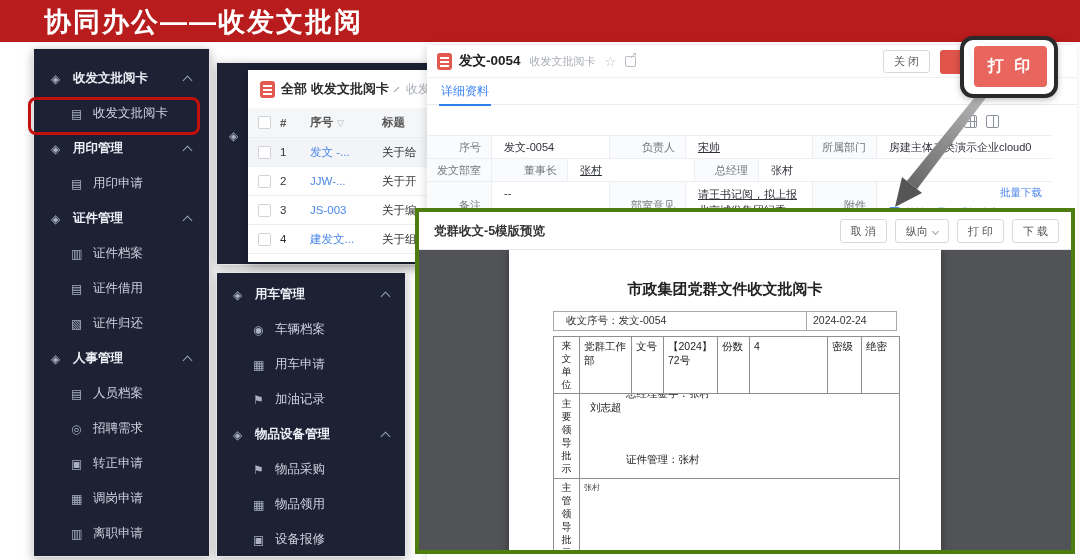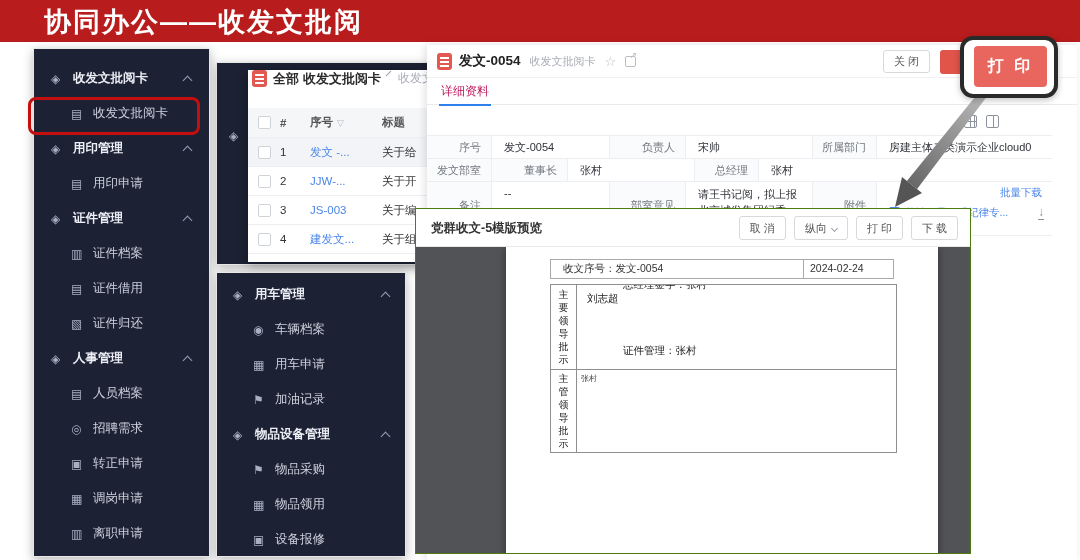--- a/index.html
+++ b/index.html
@@ -27,21 +27,21 @@
   .chev.up { transform:rotate(45deg); top:16px; }
   .panel-left .chev.up { right:18px; }
   .panel-mid2 .chev.up { right:16px; }
   .hidden-group-icon { position:absolute; left:12px; top:66px; color:#aab0c2; font-size:12px; }
 
   
   .red-annot { position:absolute; left:28px; top:97px; width:172px; height:38px; border:3px solid #c40f0f; border-radius:8px; z-index:50; }
 
   
   .list-card { position:absolute; left:248px; top:70px; width:182px; height:192px; background:#fff; box-shadow:0 3px 12px rgba(0,0,0,.30); z-index:5; overflow:hidden; }
-  .list-head { height:38px; display:flex; align-items:flex-start; padding-left:4px; white-space:nowrap; }
+  .list-head { height:38px; display:flex; align-items:center; padding-left:12px; white-space:nowrap; }
   .doc-icon { display:inline-block; width:15px; height:17px; background:#e25950; border-radius:3px; position:relative; flex:0 0 15px; }
   .doc-icon::after { content:""; position:absolute; left:3px; right:3px; top:4px; height:2px; background:#fff; box-shadow:0 4px 0 #fff, 0 8px 0 #fff; }
   .list-title-prefix, .list-title { font-size:13px; font-weight:bold; color:#2b2b2b; margin-left:6px; }
   .list-title { margin-left:4px; }
   .chev.down { transform:rotate(225deg); position:static; margin:0 0 0 7px; border-color:#9aa0aa; }
   .list-extra { font-size:12px; color:#a8adb6; margin-left:9px; }
   .ltable { width:100%; font-size:11.5px; color:#333; }
   .lrow { display:flex; align-items:center; height:29px; border-bottom:1px solid #eceef1; }
   .lrow.lhead { background:#f5f6f8; color:#555; font-weight:bold; height:30px; }
   .lrow.active { background:#f2f4f7; }
@@ -57,49 +57,49 @@
   .detail { position:absolute; left:427px; top:45px; width:650px; height:515px; background:#fff; box-shadow:-2px 0 8px rgba(0,0,0,.12); z-index:10; }
   .dp-title { position:relative; height:33px; display:flex; align-items:center; padding-left:10px; border-bottom:1px solid #f0f1f3; }
   .dp-id { font-size:13.5px; font-weight:bold; color:#222; margin-left:7px; }
   .dp-type { font-size:11px; color:#a9adb5; margin-left:9px; }
   .dp-star { color:#b9bdc5; font-size:13px; margin-left:9px; }
   .dp-ext { width:11px; height:11px; border:1.3px solid #b9bdc5; border-radius:2px; margin-left:9px; position:relative; }
   .dp-ext::after { content:"↗"; position:absolute; right:-2px; top:-7px; font-size:9px; color:#b9bdc5; }
   .btn-close { position:absolute; right:147px; top:5px; height:23px; padding:0 10px; background:#fff; border:1px solid #d9d9d9; border-radius:3px; font-size:11px; color:#555; line-height:21px; }
   .btn-red-sliver { position:absolute; right:95px; top:5px; width:42px; height:24px; background:#e0544a; border-radius:3px; }
   .dp-tabs { height:27px; border-bottom:1px solid #e9ebef; padding-left:12px; }
-  .dp-tab { display:inline-block; font-size:12px; color:#be185d; padding:5px 2px 4px; border-bottom:2px solid #2f80ed; }
+  .dp-tab { display:inline-block; font-size:12px; color:#3b82f6; padding:5px 2px 4px; border-bottom:2px solid #2f80ed; }
   .dp-toolbar { position:absolute; right:78px; top:70px; display:flex; gap:9px; }
   .icon-grid, .icon-cols { width:13px; height:13px; border:1.4px solid #8d939c; border-radius:2px; position:relative; }
   .icon-grid::before { content:""; position:absolute; left:0; right:0; top:4.5px; height:1.3px; background:#8d939c; }
   .icon-grid::after  { content:""; position:absolute; top:0; bottom:0; left:4.5px; width:1.3px; background:#8d939c; box-shadow:4px 0 0 #8d939c; }
   .icon-cols::after  { content:""; position:absolute; top:0; bottom:0; left:6px; width:1.3px; background:#8d939c; }
   .dp-form { position:absolute; left:0; top:90px; width:625px; border-top:1px solid #eceef2; font-size:11px; }
   .f-row { display:flex; border-bottom:1px solid #eceef2; }
   .f-row-1,.f-row-2 { height:23px; }
   .f-row-3 { height:54px; }
   .f-cell { border-right:1px solid #eceef2; display:flex; align-items:center; overflow:hidden; }
   .f-label { background:#fafbfc; color:#73777f; justify-content:flex-end; padding-right:10px; }
   .f-value { color:#2f3238; padding-left:12px; }
-  .w-l1{flex:0 0 65px;} .w-v1{flex:0 0 118px;} .w-l2{flex:0 0 76px;} .w-v2{flex:0 0 127px;} .w-l3{flex:0 0 64px;} .w-v3{flex:1 1 auto; border-right:none;}
+  .w-l1{flex:0 0 65px;} .w-v1{flex:0 0 118px;} .w-l2{flex:0 0 76px;} .w-v2{flex:0 0 127px;text-decoration:underline;} .w-l3{flex:0 0 64px;} .w-v3{flex:1 1 auto; border-right:none;}
   .f-row-3 .f-cell { align-items:flex-start; padding-top:5px; }
   .f-row-3 .f-label { padding-top:16px; }
   .opinion { line-height:1.45; padding-right:6px; }
   .attach-cell { position:relative; display:block; padding:3px 8px 0 12px; }
   .batch-dl { position:absolute; right:10px; top:4px; font-size:10.5px; color:#4a86e8; }
   .attach-file { position:absolute; left:12px; top:24px; display:flex; align-items:center; width:160px; }
   .file-icon { width:11px; height:13px; background:#4a86e8; border-radius:2px; margin-right:5px; flex:0 0 11px; }
   .attach-name { color:#4a86e8; font-size:10.5px; white-space:nowrap; overflow:hidden; }
   .dl-arrow { position:absolute; right:8px; top:24px; color:#8d939c; font-size:12px; border-bottom:1.4px solid #8d939c; line-height:1.05; }
 
   
   .arrow-svg { position:absolute; left:0; top:0; width:1080px; height:560px; z-index:20; pointer-events:none; }
 
   
-  .modal { position:absolute; left:415px; top:208px; width:556px; height:346px; background:#84cc16; border:1px solid #4d7c0f; z-index:30; overflow:hidden; }
+  .modal { position:absolute; left:415px; top:208px; width:660px; height:346px; background:#84cc16; border:4px solid #4d7c0f; z-index:30; overflow:hidden; }
   .modal-head { position:relative; height:38px; border-bottom:1px solid #e8e8e8; background:#fff; }
   .modal-title { position:absolute; left:15px; top:11px; font-size:12.5px; font-weight:bold; color:#333; }
   .modal-btns { position:absolute; right:12px; top:7px; display:flex; gap:8px; }
   .m-btn { height:24px; padding:0 10px; background:#fff; border:1px solid #d9d9d9; border-radius:3px; font-size:11px; color:#555; line-height:22px; display:flex; align-items:center; }
   .m-btn .chev.down { margin-left:5px; width:5px; height:5px; }
   .preview { position:absolute; left:0; top:38px; right:0; bottom:0; background:#525357; overflow:hidden; }
   .page { position:absolute; left:90px; top:0; width:432px; height:420px; background:#fff; box-shadow:0 0 8px rgba(0,0,0,.4); }
   .doc-title { margin-top:30px; text-align:center; font-size:15px; font-weight:bold; color:#222; }
   .info-row { display:flex; margin:12px 44px 0 44px; font-size:10.5px; color:#333; }
   .info-serial { flex:1 1 auto; border:1px solid #a9a9a9; padding:2px 12px; }
@@ -358,36 +358,47 @@
         <span class="m-btn">
             <span>纵向</span>
             <span class="chev down"></span>
           </span>
         <span class="m-btn">打 印</span>
         <span class="m-btn">下 载</span>
       </div>
     </div>
     <div class="preview">
       <div class="page">
+        <div class="doc-title">市政集团党群文件收文批阅卡</div>
         <div class="info-row">
           <span class="info-serial">收文序号：发文-0054</span>
           <span class="info-date">2024-02-24</span>
         </div>
         <table class="doc-table">
           <colgroup>
               <col style="width:26px">
               <col style="width:52px">
               <col style="width:32px">
               <col style="width:54px">
               <col style="width:32px">
               <col style="width:78px">
               <col style="width:34px">
               <col style="width:38px">
             </colgroup>
           <tbody>
+              <tr class="dr1">
+            <td class="vlabel"><span>来文单位</span></td>
+            <td>党群工作部</td>
+            <td>文号</td>
+            <td>【2024】72号</td>
+            <td>份数</td>
+            <td>4</td>
+            <td>密级</td>
+            <td>绝密</td>
+          </tr>
           <tr class="dr3">
             <td class="vlabel"><span>主要领导批示</span></td>
             <td colspan="7">
               <div class="leader-cell">
                 <span class="leader-name">刘志超</span>
                 <span class="sig-row">
                   <span>总经理签字：张村</span>
                   <span>证件管理：张村</span>
                 </span>
               </div>

